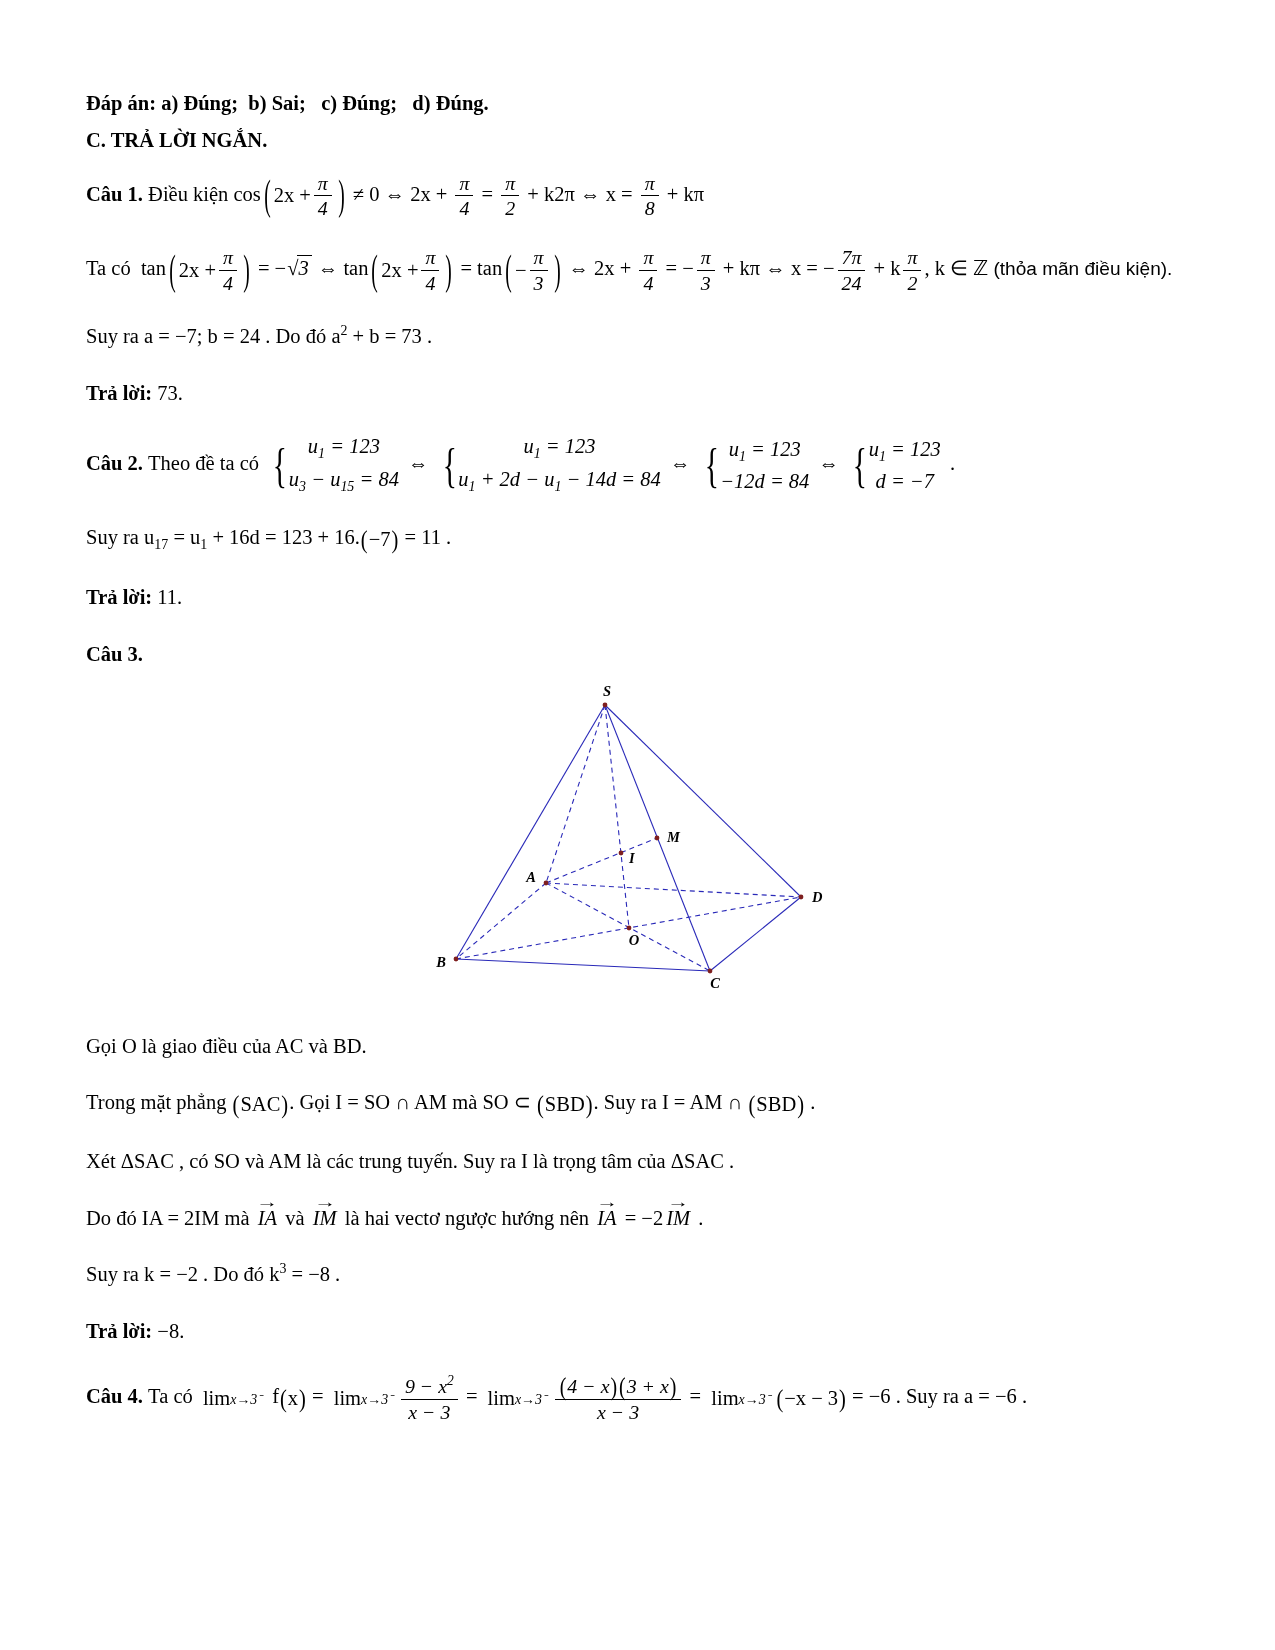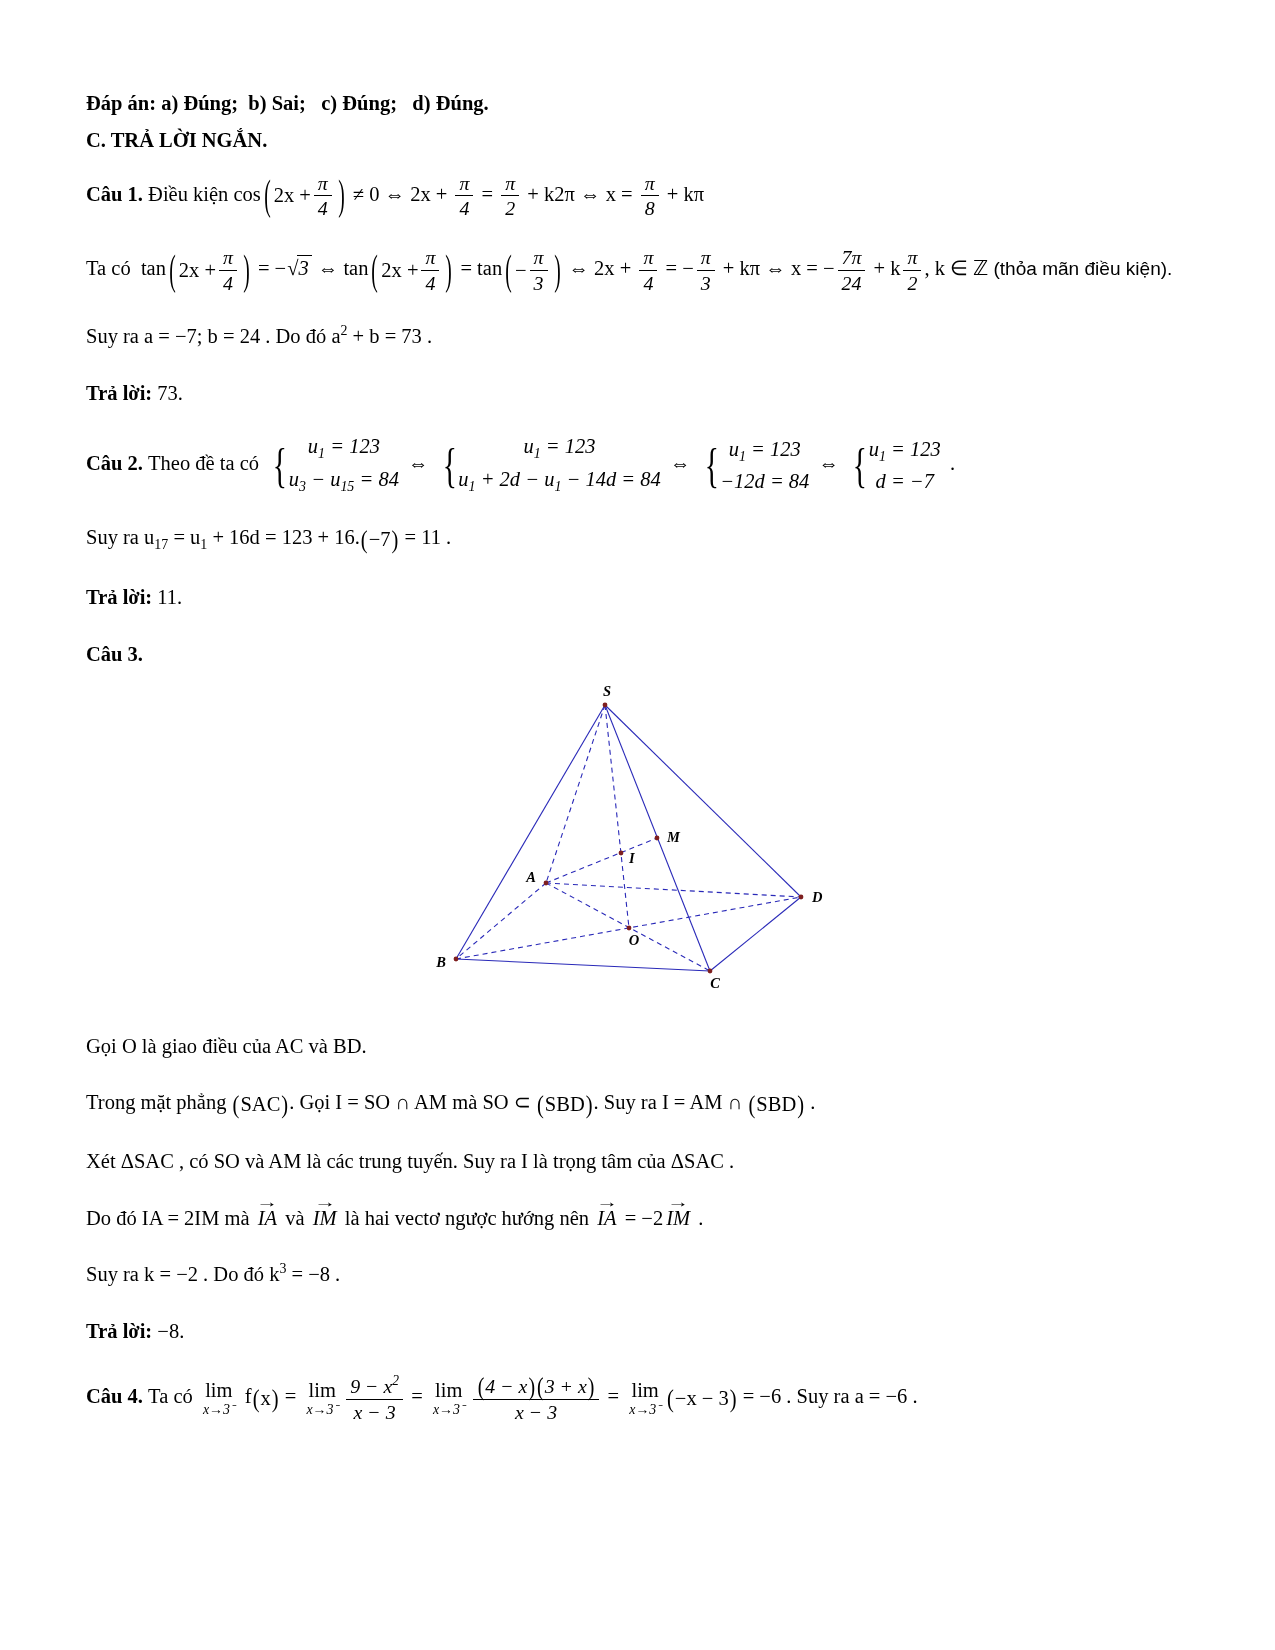--- a/index.html
+++ b/index.html
@@ -27,21 +27,21 @@
   .frac .num{padding:0 4px 1px;border-bottom:1.4px solid #000;}
   .frac .den{padding:1px 4px 0;}
   .paren{display:inline-flex;align-items:center;vertical-align:middle;}
   .pcontent{display:inline-flex;align-items:center;}
   .fence{font-style:normal;display:inline-block;transform:scaleY(1.25);transform-origin:center;margin:0 1px;}
   .fence.big{transform:scaleY(2.05) scaleX(0.95);margin:0 3px;}
   .cases{display:inline-flex;align-items:center;vertical-align:middle;margin:0 4px;}
   .brace{display:inline-block;font-size:2.4em;font-weight:300;transform:scaleX(0.6);transform-origin:center;line-height:1;font-style:normal;margin-right:-3px;}
   .case-rows{display:inline-flex;flex-direction:column;gap:4px;text-align:center;}
   .case-row{line-height:1.2;white-space:nowrap;font-style:italic;}
-  .lim{display:inline-flex;flex-direction:column;align-items:center;vertical-align:middle;margin:0 5px;line-height:1;}
+  .lim{display:inline-flex;flex-direction:row;align-items:center;vertical-align:middle;margin:0 5px;line-height:1;}
   .lim-top{font-style:normal;}
   .lim-bot{font-size:0.68em;font-style:italic;margin-top:3px;}
   .vec{display:inline-block;position:relative;font-style:italic;margin:0 3px;}
   .vec-a{position:absolute;top:-0.78em;left:50%;transform:translateX(-50%) scaleX(1.5);font-size:0.72em;font-style:normal;}
   .sqrt{display:inline-flex;align-items:baseline;margin:0 1px;}
   .sqrt-sign{font-style:normal;line-height:1.1;}
   .sqrt-body{border-top:1.4px solid #000;font-style:italic;padding:0 3px 0 1px;margin-left:-1px;line-height:1.2;}
   .figure{margin:6px auto 30px;position:relative;left:-28px;width:430px;}
   svg text{font-family:"Liberation Serif",serif;font-style:italic;font-weight:bold;font-size:14.5px;}
 </style>

